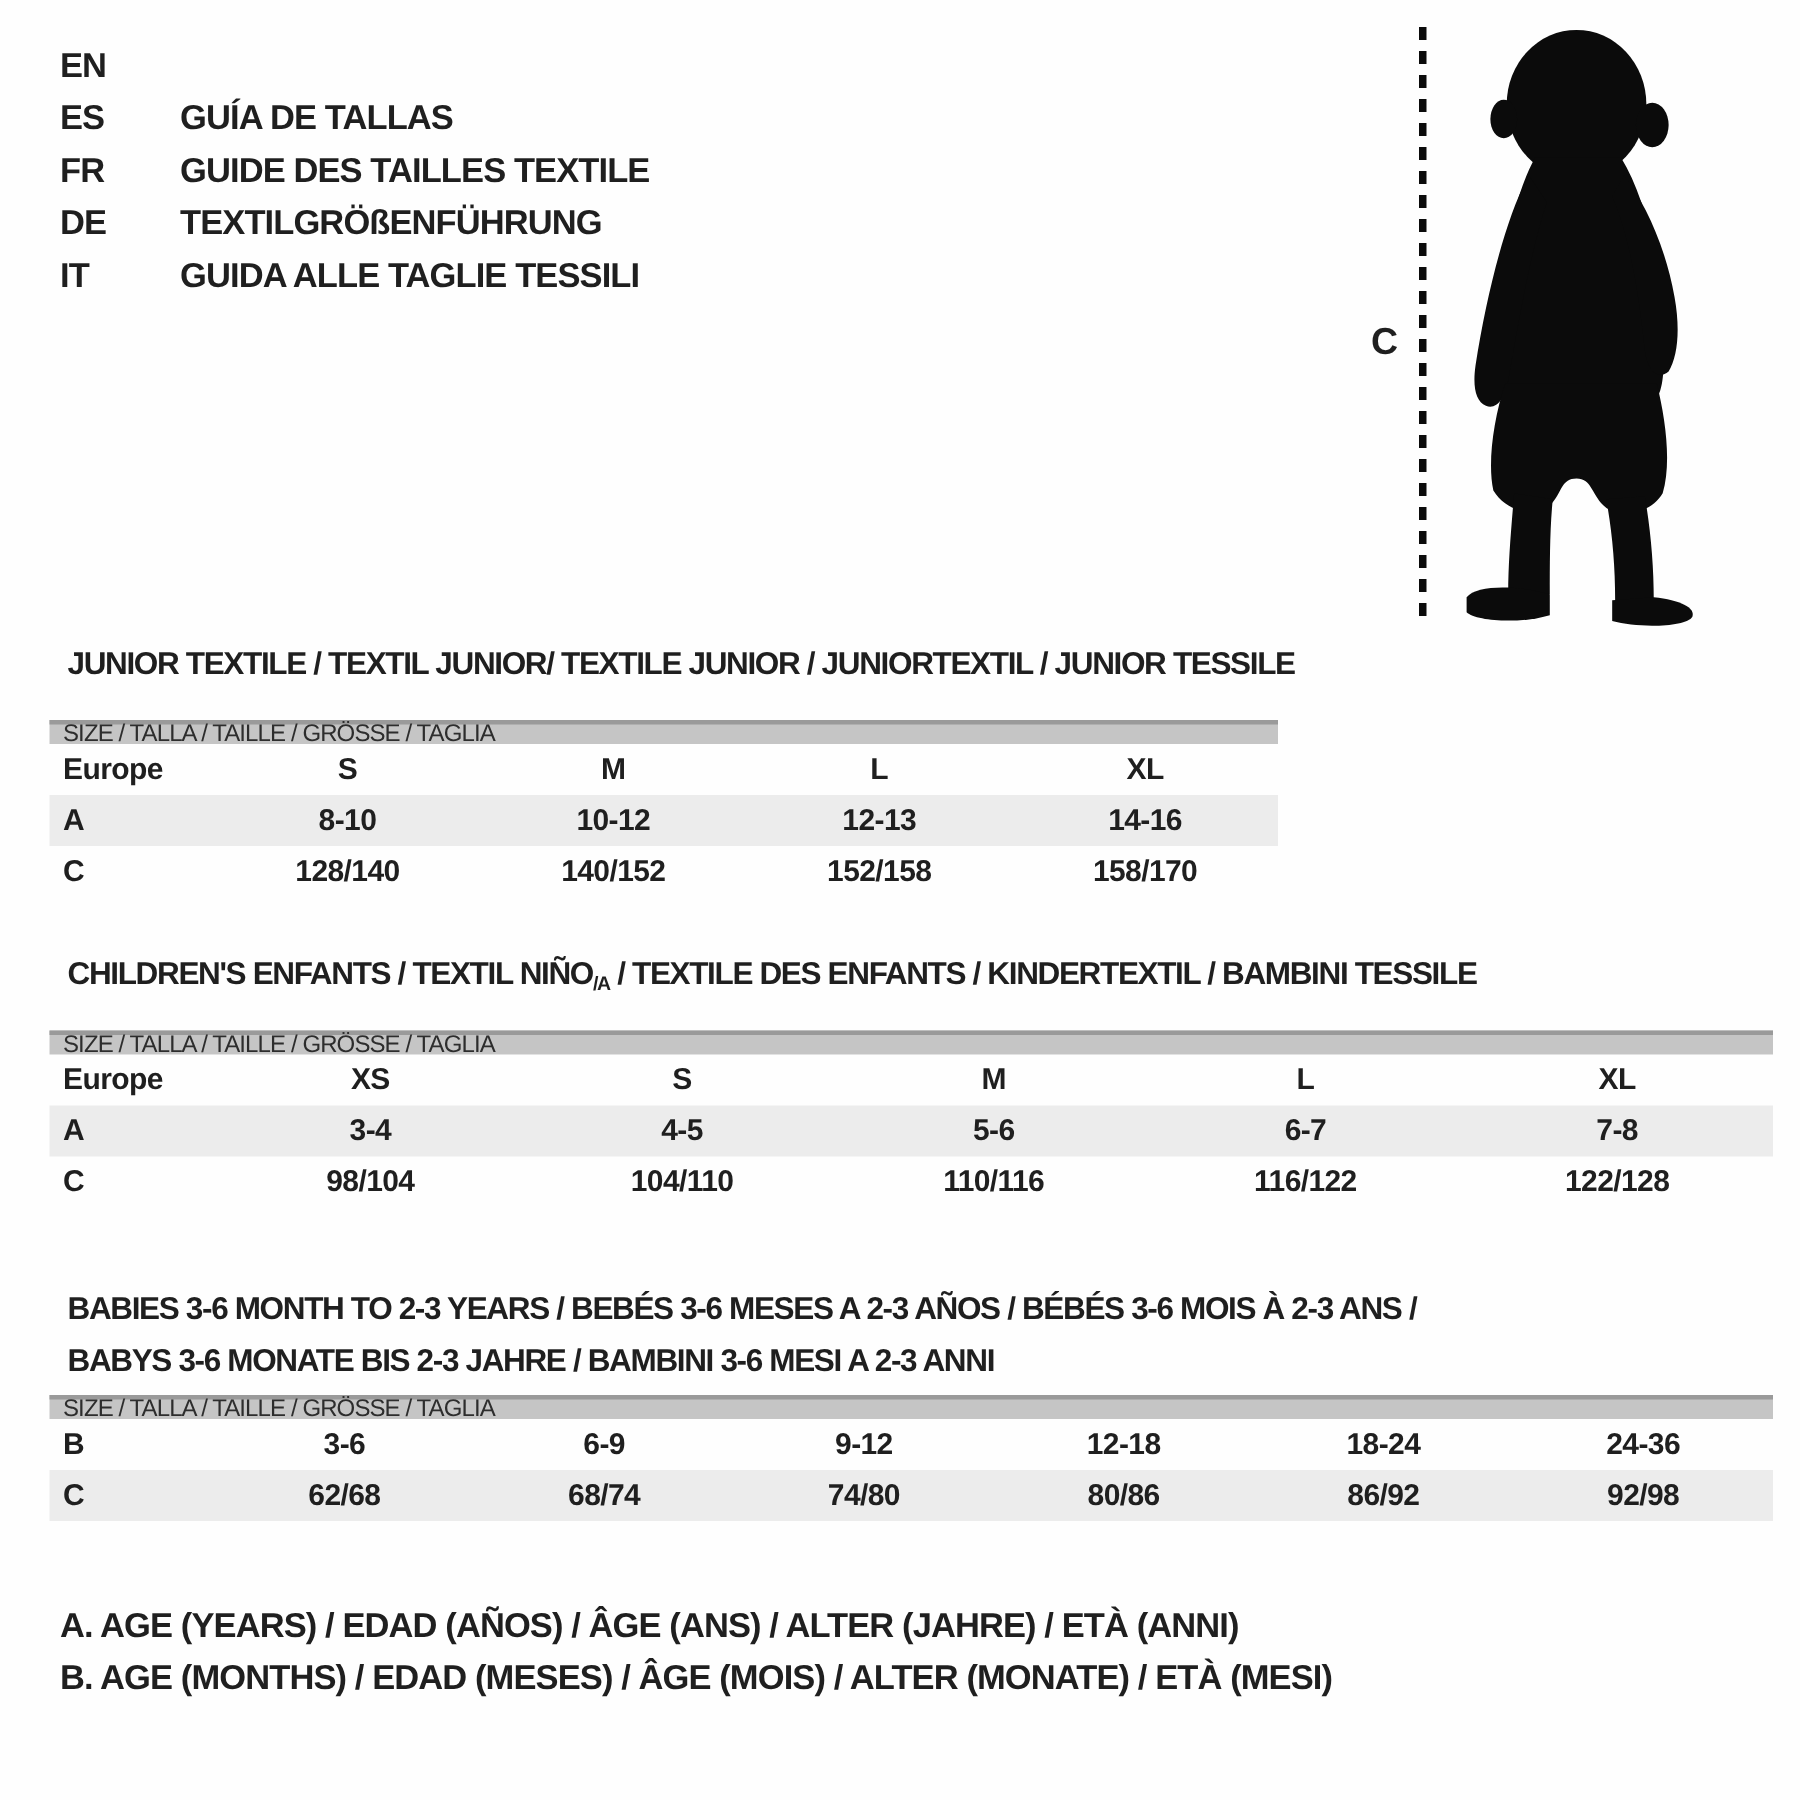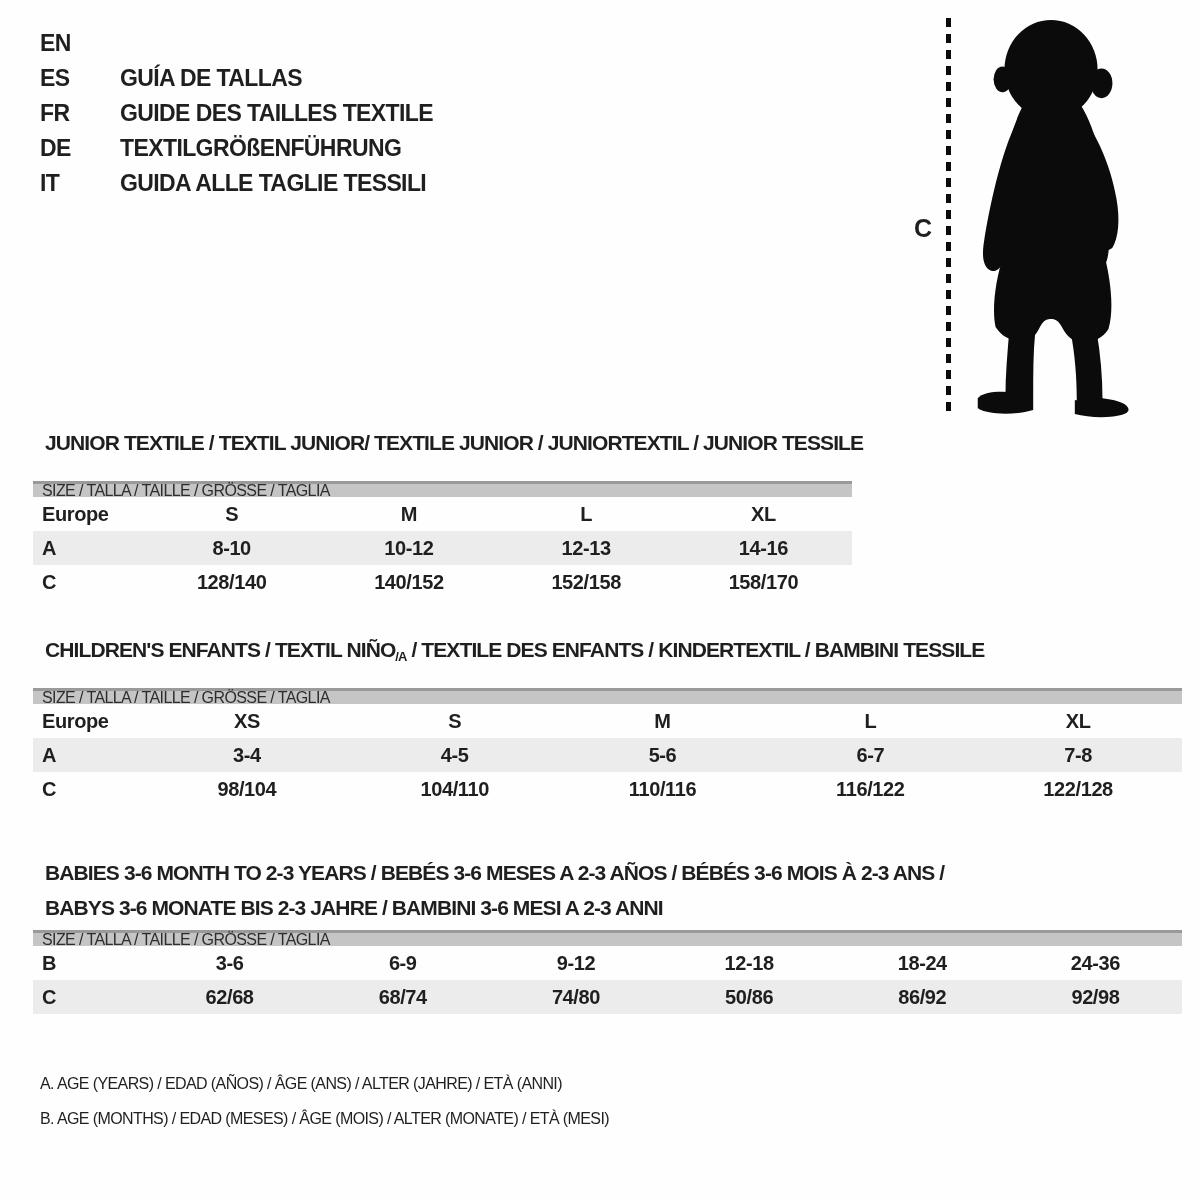--- a/index.html
+++ b/index.html
@@ -44,21 +44,21 @@
     padding-left:9px;display:flex;align-items:center;
     font-size:16px;font-weight:400;letter-spacing:-0.6px;color:#2d2d2d;white-space:nowrap;}
   .trow{display:flex;height:34px;align-items:center;
     font-size:20px;font-weight:700;letter-spacing:-0.4px;}
   .trow.shaded{background:var(--stripe);}
   .tlabel{width:110px;flex:0 0 110px;padding-left:9px;}
   .tcell{flex:1;text-align:center;}
 
   
   .legend{position:absolute;left:40px;top:1066px;}
-  .legend-line{font-size:16px;font-weight:400;letter-spacing:-0.6px;
+  .legend-line{font-size:23px;font-weight:700;letter-spacing:-0.6px;
     line-height:35px;white-space:nowrap;}
 </style>
 </head>
 <body>
 
 <div class="lang-list">
   <div class="lang-row">
     <span class="lang-code">EN</span>
   </div>
   <div class="lang-row">
@@ -176,21 +176,21 @@
         <div class="tcell">9-12</div>
         <div class="tcell">12-18</div>
         <div class="tcell">18-24</div>
         <div class="tcell">24-36</div>
       </div>
       <div class="trow shaded">
         <div class="tlabel">C</div>
         <div class="tcell">62/68</div>
         <div class="tcell">68/74</div>
         <div class="tcell">74/80</div>
-        <div class="tcell">50/86</div>
+        <div class="tcell">80/86</div>
         <div class="tcell">86/92</div>
         <div class="tcell">92/98</div>
       </div>
     </div>
 </section>
 
 <div class="legend">
   <div class="legend-line">A. AGE (YEARS) / EDAD (AÑOS) / ÂGE (ANS) / ALTER (JAHRE) / ETÀ (ANNI)</div>
   <div class="legend-line">B. AGE (MONTHS) / EDAD (MESES) / ÂGE (MOIS) / ALTER (MONATE) / ETÀ (MESI)</div>
 </div>

